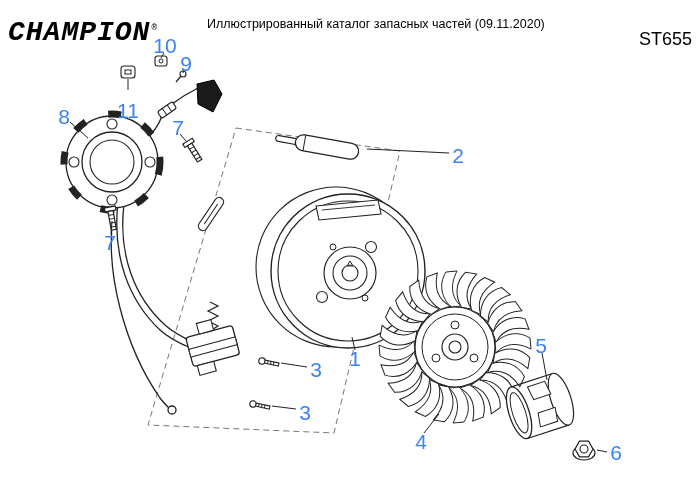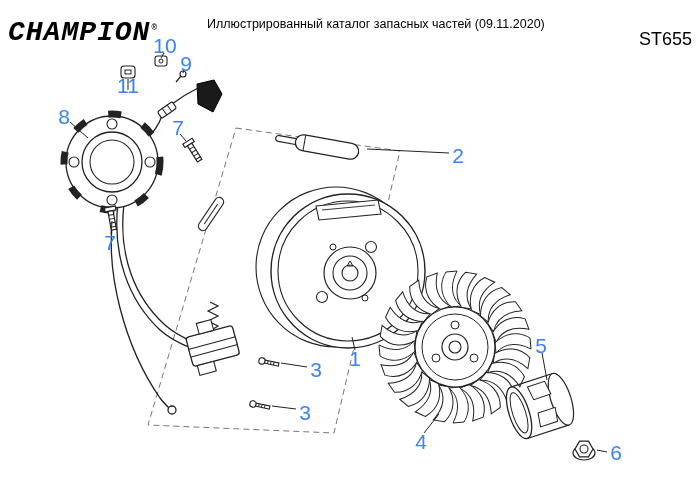--- a/index.html
+++ b/index.html
@@ -191,21 +191,21 @@
         <path d="M307,367 L281,363"></path>
         <path d="M296,409 L272,406"></path>
         <path d="M424,433 L439,414"></path>
         <path d="M542,353 L547,380"></path>
         <path d="M607,452 L597,450"></path>
       </g>
     </svg>
 
     <div class="callout" style="left:165px;top:45px">10</div>
     <div class="callout" style="left:186px;top:63px">9</div>
-    <div class="callout" style="left:128px;top:85px">11</div>
+    <div class="callout" style="left:128px;top:110px">11</div>
     <div class="callout" style="left:64px;top:116px">8</div>
     <div class="callout" style="left:178px;top:127px">7</div>
     <div class="callout" style="left:110px;top:242px">7</div>
     <div class="callout" style="left:458px;top:155px">2</div>
     <div class="callout" style="left:355px;top:358px">1</div>
     <div class="callout" style="left:316px;top:369px">3</div>
     <div class="callout" style="left:305px;top:412px">3</div>
     <div class="callout" style="left:421px;top:441px">4</div>
     <div class="callout" style="left:541px;top:345px">5</div>
     <div class="callout" style="left:616px;top:452px">6</div>

